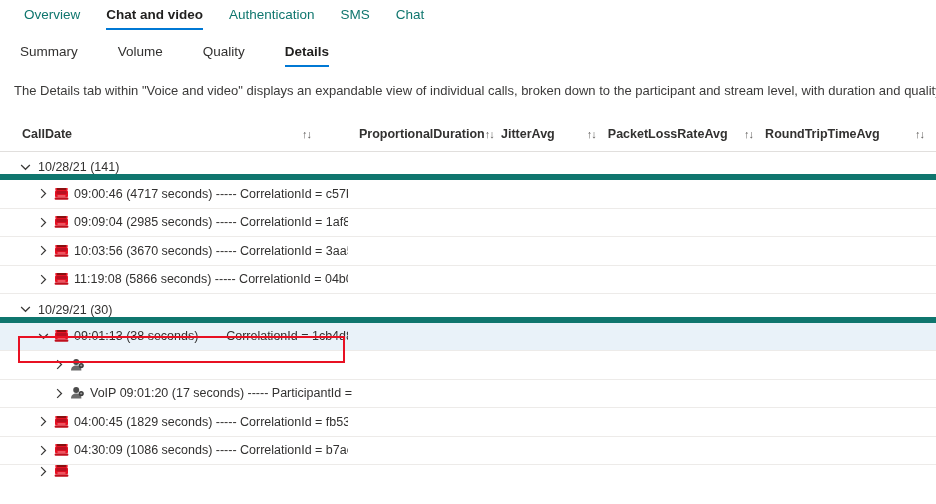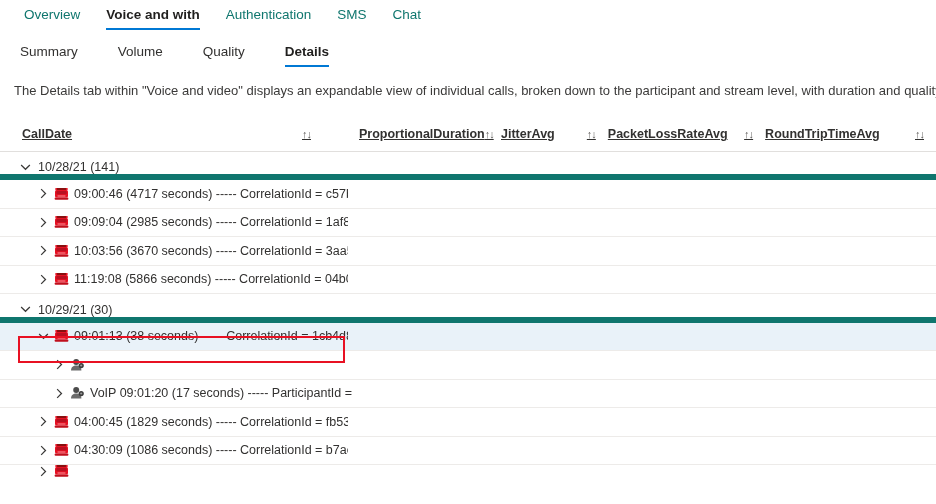--- a/index.html
+++ b/index.html
@@ -100,21 +100,20 @@
     font-weight: bold;
     color: #323130;
     padding-left: 22px;
     box-sizing: border-box;
   }
   .th {
     display: flex;
     align-items: center;
     white-space: nowrap;
     box-sizing: border-box;
-    text-decoration: underline;
   }
   .th .label { }
   .sort-icon {
     font-size: 11px;
     font-weight: normal;
     color: #605e5c;
     margin-left: auto;
     padding-right: 12px;
     letter-spacing: -1px;
   }
@@ -207,21 +206,21 @@
     width: 327px;
     height: 27px;
     z-index: 30;
   }
 </style>
 </head>
 <body>
 
 <div class="pivot-primary">
   <div class="tab"><span>Overview</span></div>
-  <div class="tab active"><span>Voice and with</span></div>
+  <div class="tab active"><span>Chat and video</span></div>
   <div class="tab"><span>Authentication</span></div>
   <div class="tab"><span>SMS</span></div>
   <div class="tab"><span>Chat</span></div>
 </div>
 
 <div class="pivot-secondary">
   <div class="tab"><span>Summary</span></div>
   <div class="tab"><span>Volume</span></div>
   <div class="tab"><span>Quality</span></div>
   <div class="tab active"><span>Details</span></div>

